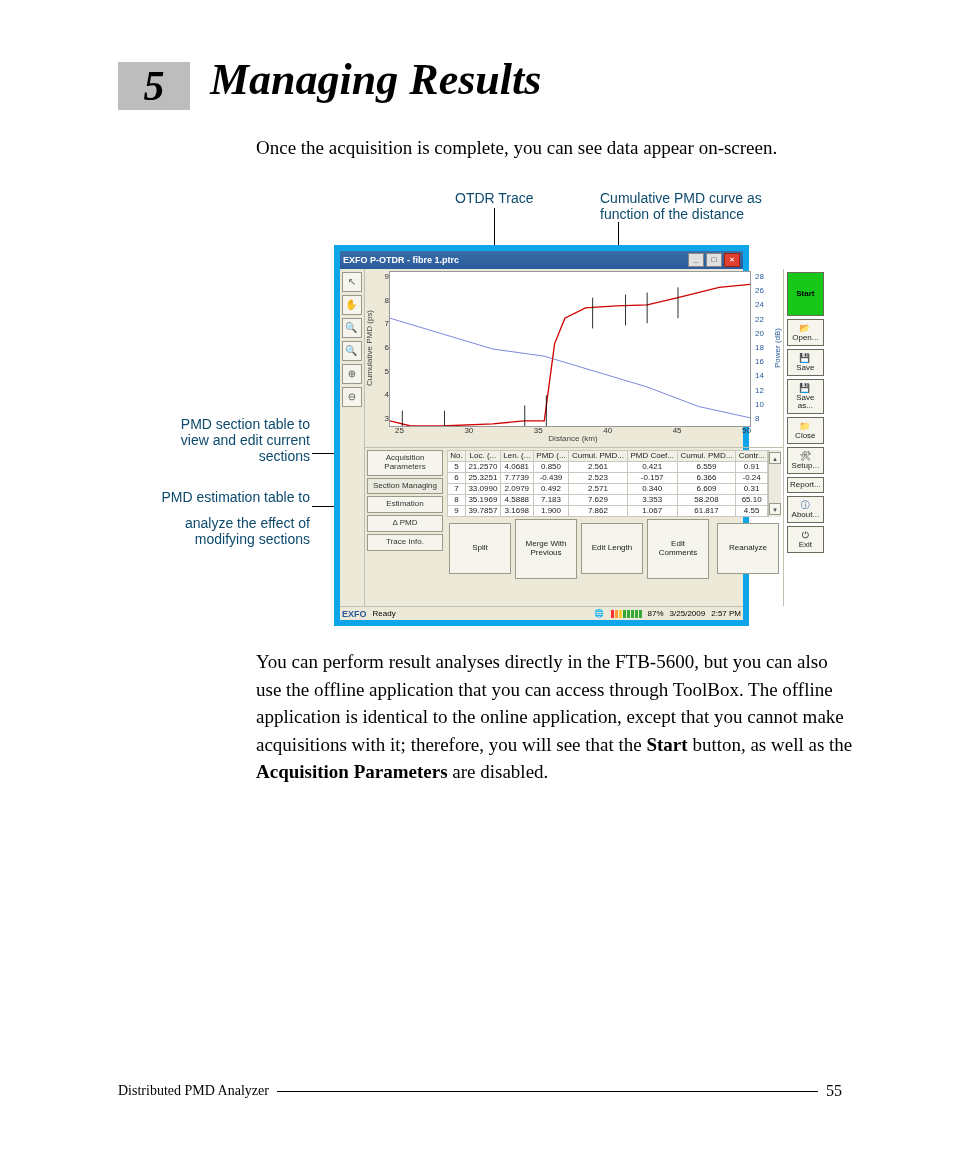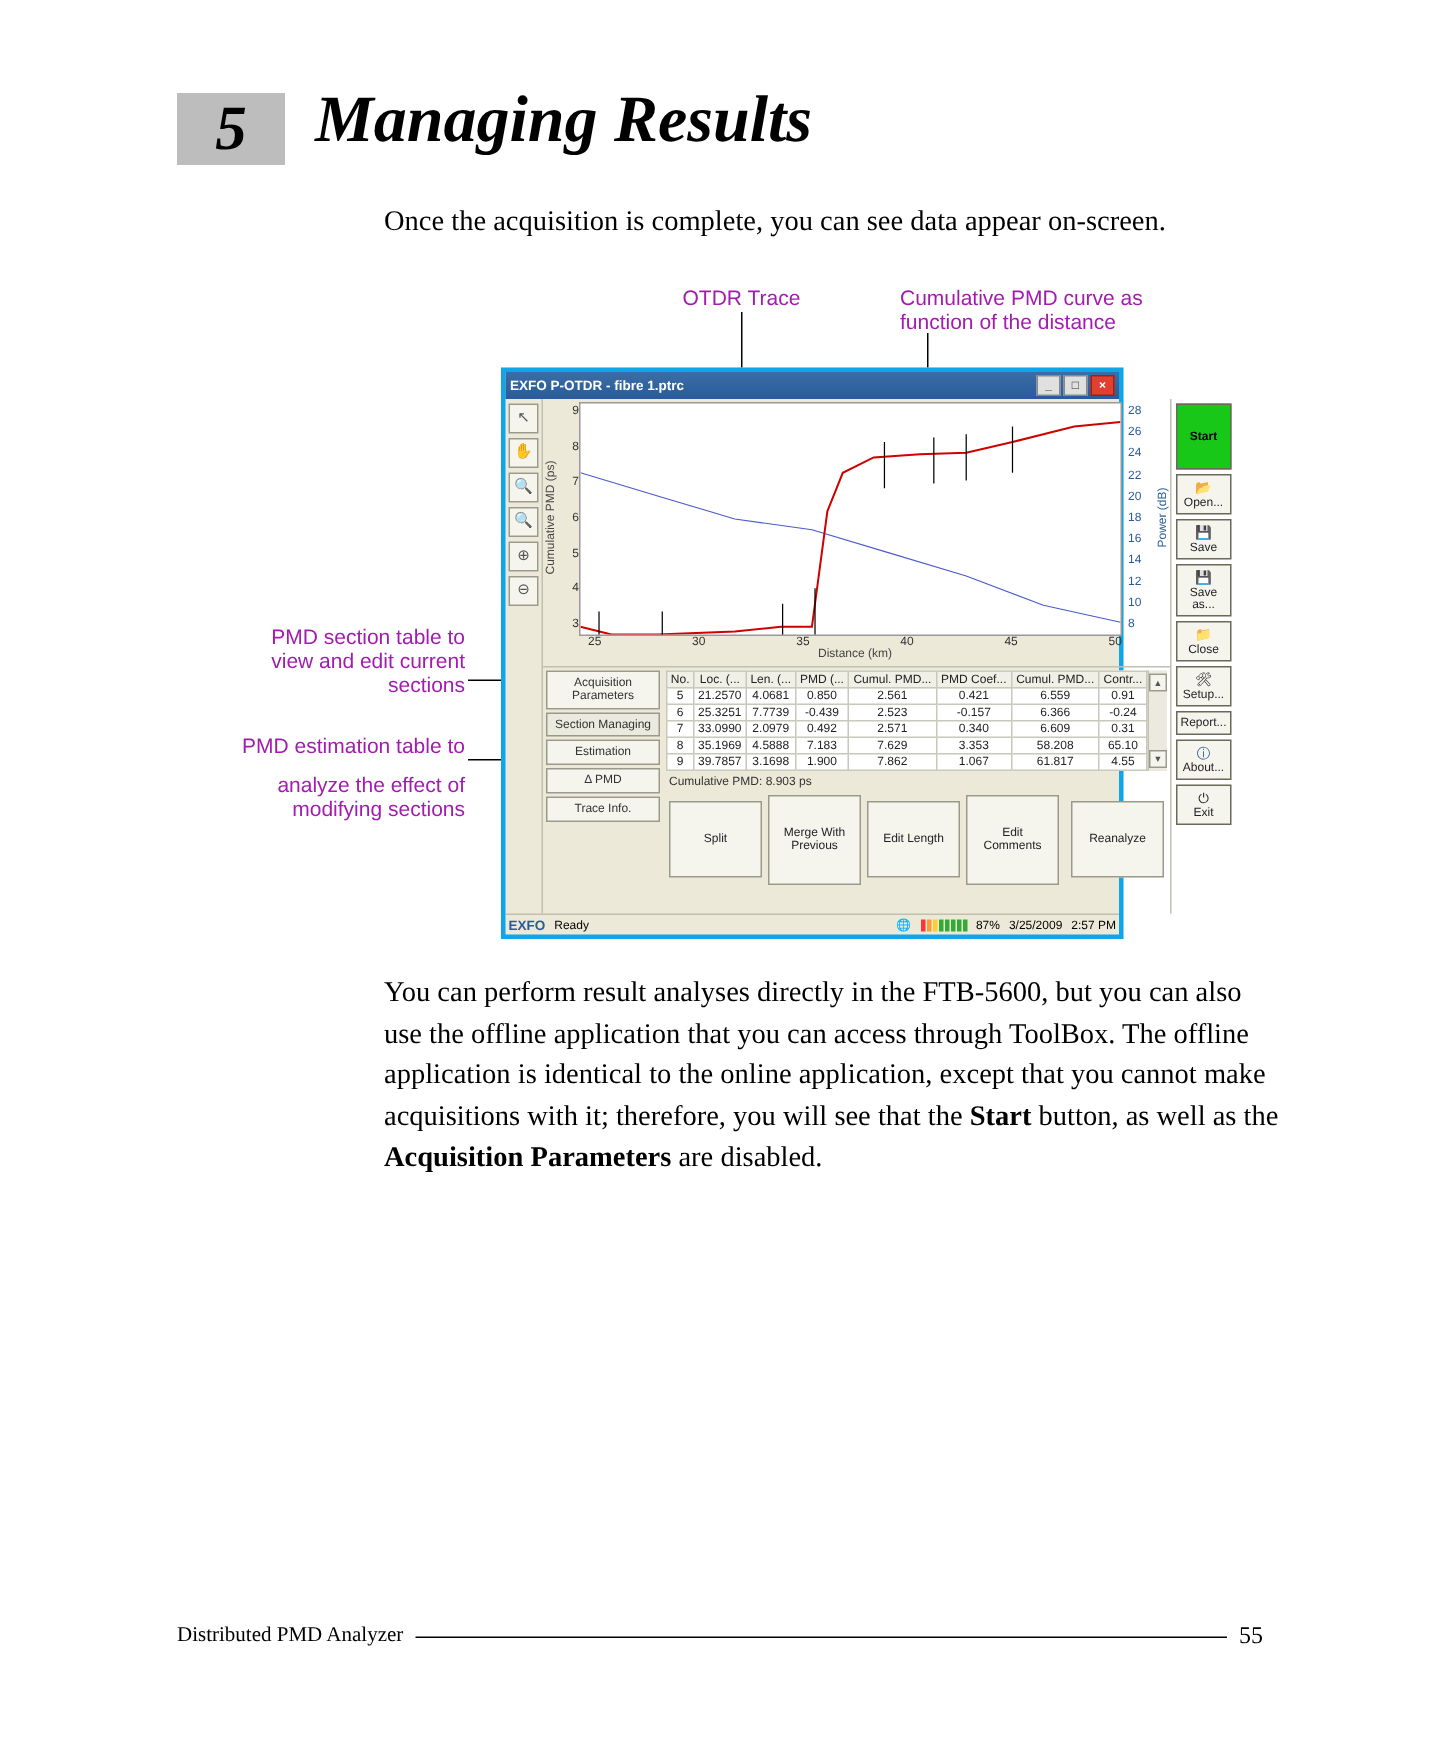--- a/index.html
+++ b/index.html
@@ -3,29 +3,29 @@
 <meta charset="utf-8">
 <style>
 html,body{margin:0;padding:0;background:#fff;font-family:Georgia,"Times New Roman",serif;color:#000}
 .page{width:954px;height:1159px;position:relative;margin:0 auto;box-sizing:border-box}
 .chapnum{position:absolute;left:118px;top:62px;width:72px;height:48px;background:#bdbdbd;display:flex;align-items:center;justify-content:center;font:italic 700 42px/1 Georgia,serif;color:#000}
 .chaptitle{position:absolute;left:210px;top:56px;font:italic 700 44px/1.1 Georgia,serif}
 .intro{position:absolute;left:256px;top:135px;right:100px;font:400 19px/1.4 Georgia,serif}
 .outro{position:absolute;left:256px;top:648px;right:100px;font:400 19px/1.45 Georgia,serif}
 .outro .bold{font-weight:700}
 
-.ann{position:absolute;font:400 14px/1.25 "Segoe UI",Arial,sans-serif;color:#a21caf}
+.ann{position:absolute;font:400 14px/1.25 "Segoe UI",Arial,sans-serif;color:#0c4a6e}
 .ann.right{text-align:right}
 .ann-line{position:absolute;background:#000}
 
 .footer{position:absolute;bottom:60px;left:118px;right:112px;display:flex;align-items:center;font:400 14px/1 Georgia,serif}
 .footer .rule{flex:1;height:1px;background:#000;margin:0 8px}
 .footer .pg{font-weight:400;font-size:16px}
 
-.shot{position:absolute;left:334px;top:245px;width:415px;height:381px;border:3px solid #0ea5e9;background:#ece9d8;font:9px/1 Tahoma,Arial,sans-serif;box-sizing:border-box}
+.shot{position:absolute;left:334px;top:245px;width:415px;height:381px;border:6px solid #0ea5e9;background:#ece9d8;font:9px/1 Tahoma,Arial,sans-serif;box-sizing:border-box}
 .titlebar{height:18px;background:linear-gradient(#3a6ea5,#2a5a9c);display:flex;align-items:center;padding:0 3px;color:#fff;font-weight:700;font-size:9px}
 .titlebar .tctl{margin-left:auto;display:flex;gap:2px}
 .tctl span{width:14px;height:12px;display:inline-flex;align-items:center;justify-content:center;font-size:8px;font-weight:700}
 .tctl .min,.tctl .max{background:#e0e0e0;color:#333;border:1px solid #888}
 .tctl .close{background:#e04030;color:#fff;border:1px solid #a02010}
 .body{display:flex;height:calc(100% - 18px - 14px)}
 .toolcol{width:22px;display:flex;flex-direction:column;gap:3px;padding:3px 2px;border-right:1px solid #c0c0b0}
 .tbtn{width:18px;height:18px;border:1px solid #9a9a8a;background:#f5f5ee;display:flex;align-items:center;justify-content:center;font-size:10px;color:#555}
 .center{flex:1;display:flex;flex-direction:column}
 .chartarea{height:158px;display:flex}
@@ -238,21 +238,20 @@
                       <td>4.55</td>
                     </tr>
               </tbody>
                 </table>
               <div class="scrollcol">
                 <div class="scrollbtn">▴</div>
                 <div style="flex:1"></div>
                 <div class="scrollbtn">▾</div>
               </div>
             </div>
-            <div class="cumline">Cumulative PMD: 8.903 ps</div>
             <div class="btnrow">
               <div class="winbtn">Split</div>
               <div class="winbtn">Merge With<br>Previous</div>
               <div class="winbtn">Edit Length</div>
               <div class="winbtn">Edit<br>Comments</div>
               <div style="flex:1"></div>
               <div class="winbtn">Reanalyze</div>
             </div>
           </div>
         </div>

